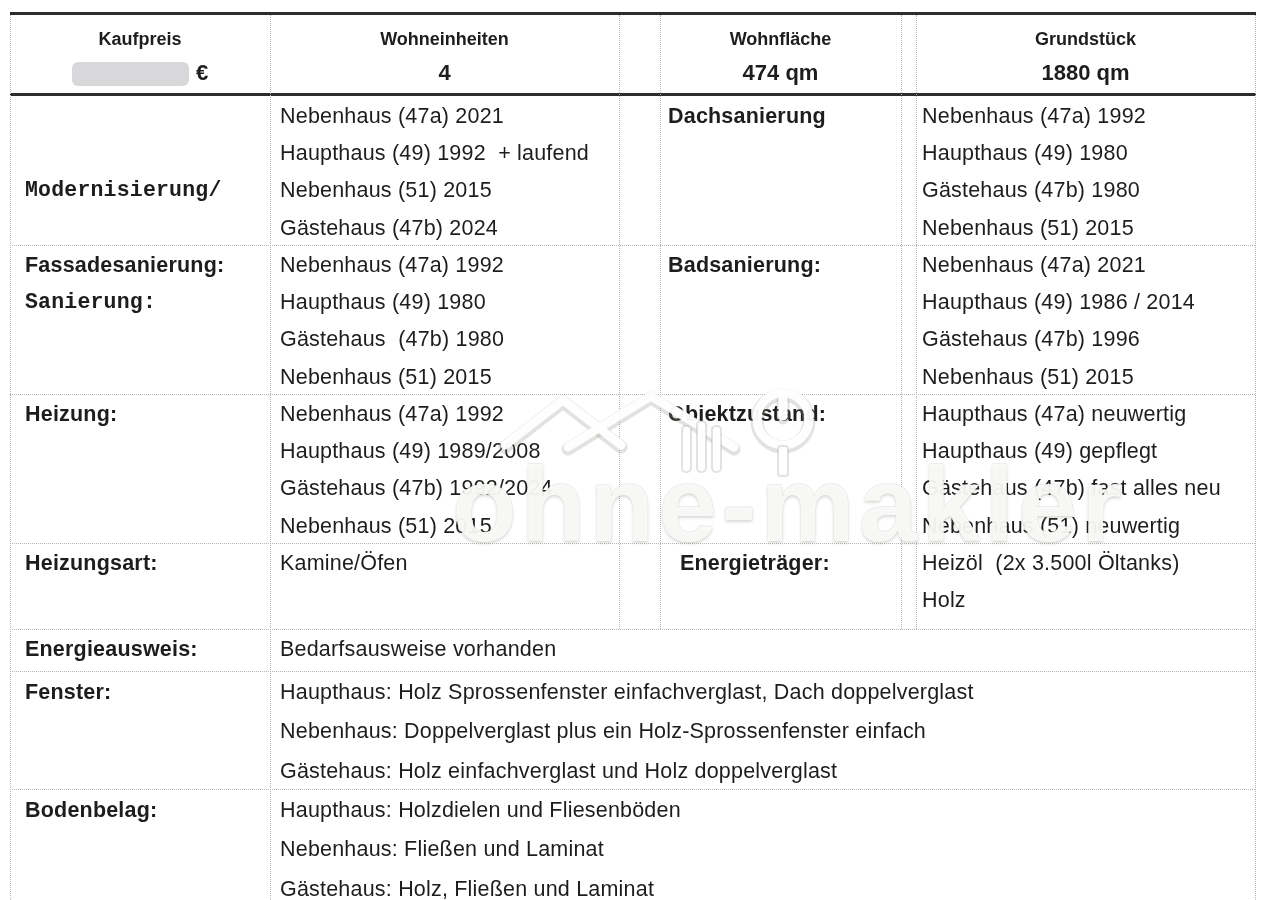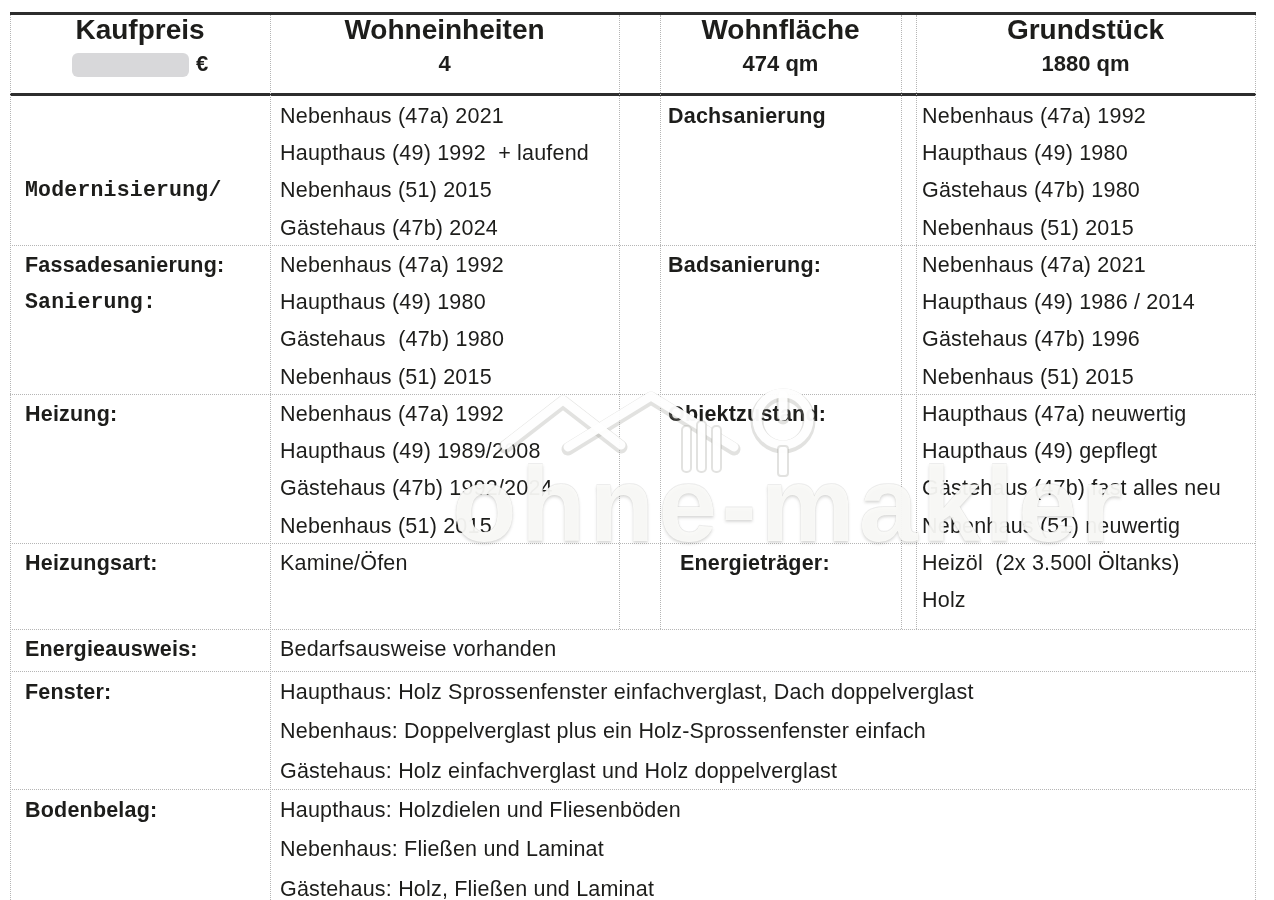--- a/index.html
+++ b/index.html
@@ -9,21 +9,21 @@
     background:#ffffff;
     overflow:hidden;
     font-family:"Liberation Sans","DejaVu Sans",sans-serif;
     color:#1d1d1b;
   }
   .solid-line{position:absolute;height:3px;background:#2d2d2d;}
   .vdot{position:absolute;width:0;border-left:1px dotted #b5b5b5;}
   .hdot{position:absolute;height:0;border-top:1px dotted #b5b5b5;}
 
   .hcell{position:absolute;top:15px;height:78px;text-align:center;}
-  .hlabel{line-height:30px;font-weight:bold;font-size:28px;white-space:pre;}
+  .hlabel{margin-top:9px;line-height:30px;font-weight:bold;font-size:18px;white-space:pre;}
   .hvalue{margin-top:4px;line-height:30px;font-weight:bold;font-size:22px;white-space:pre;}
   .redacted-box{
     display:inline-block;width:117px;height:24px;
     background:#d8d8da;border-radius:6px;
     vertical-align:-6px;margin-right:7px;
   }
 
   .cell{position:absolute;font-size:21.5px;letter-spacing:0.2px;}
   .lbl{font-weight:bold;line-height:37.2px;white-space:pre;}
   .vals div{line-height:37.2px;white-space:pre;}

